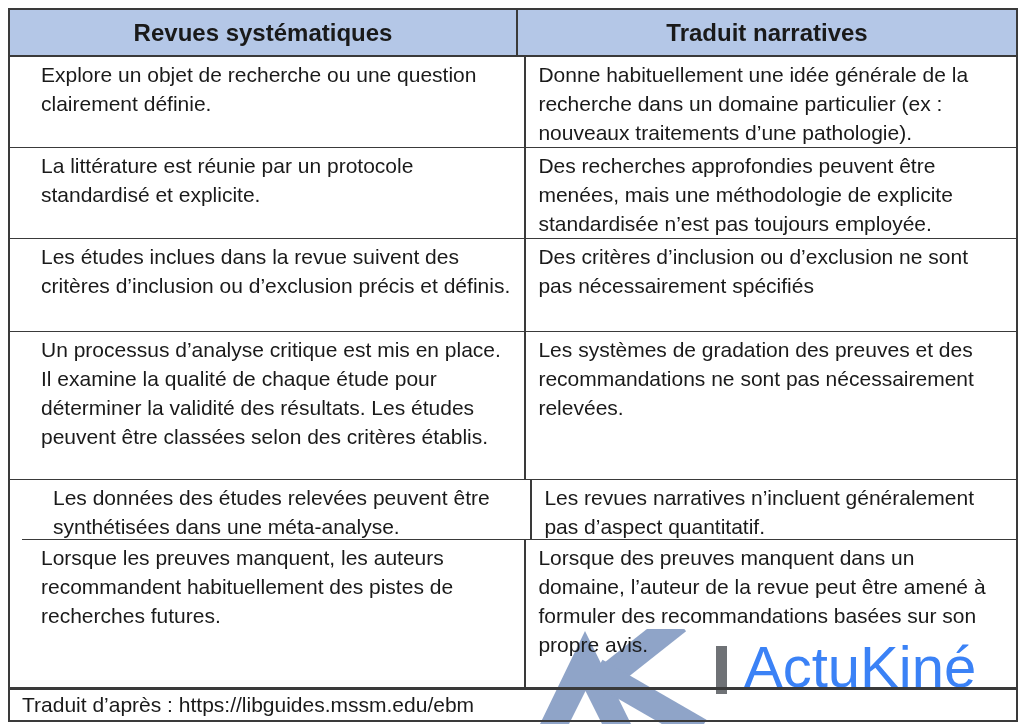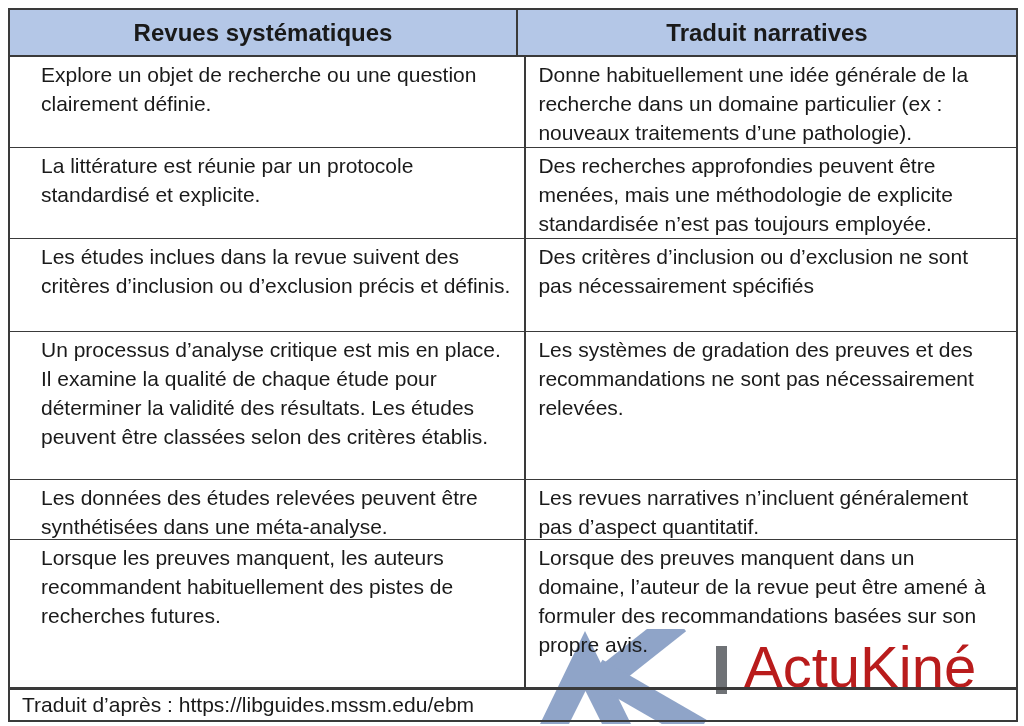--- a/index.html
+++ b/index.html
@@ -20,21 +20,21 @@
   }
   .wm-logo{position:absolute;left:0;top:0;}
   .wm-bar{
     position:absolute;left:178px;top:17px;
     width:11px;height:48px;
     background:#6f7276;
   }
   .wm-text{
     position:absolute;left:206px;top:6px;
     font-size:58px;line-height:64px;
-    color:#b91c1c;
+    color:#3b82f6;
     letter-spacing:0px;
     white-space:nowrap;
   }
   
   .tbl{
     position:absolute;left:8px;top:8px;
     width:1006px;
     border:2px solid #3A3A3A;
     z-index:1;
   }
@@ -62,21 +62,21 @@
     line-height:29px;
     padding:3px 12px 0 12px;
     overflow:hidden;
   }
   .cl{width:50.4%;border-right:2px solid #3A3A3A;}
   .cr{width:49.6%;}
   .r1{height:90px;}
   .r2{height:90px;}
   .r3{height:92px;}
   .r4{height:147px;}
-  .r5{height:59px;}
+  .r5{height:59px;margin-left:12px;}
   .r6{height:147px;}
   .ftr{
     border-top:2px solid #3A3A3A;
     height:29px;
     font-size:21px;
     line-height:28px;
     padding:1px 12px 0 12px;
     overflow:hidden;
   }
 </style>

